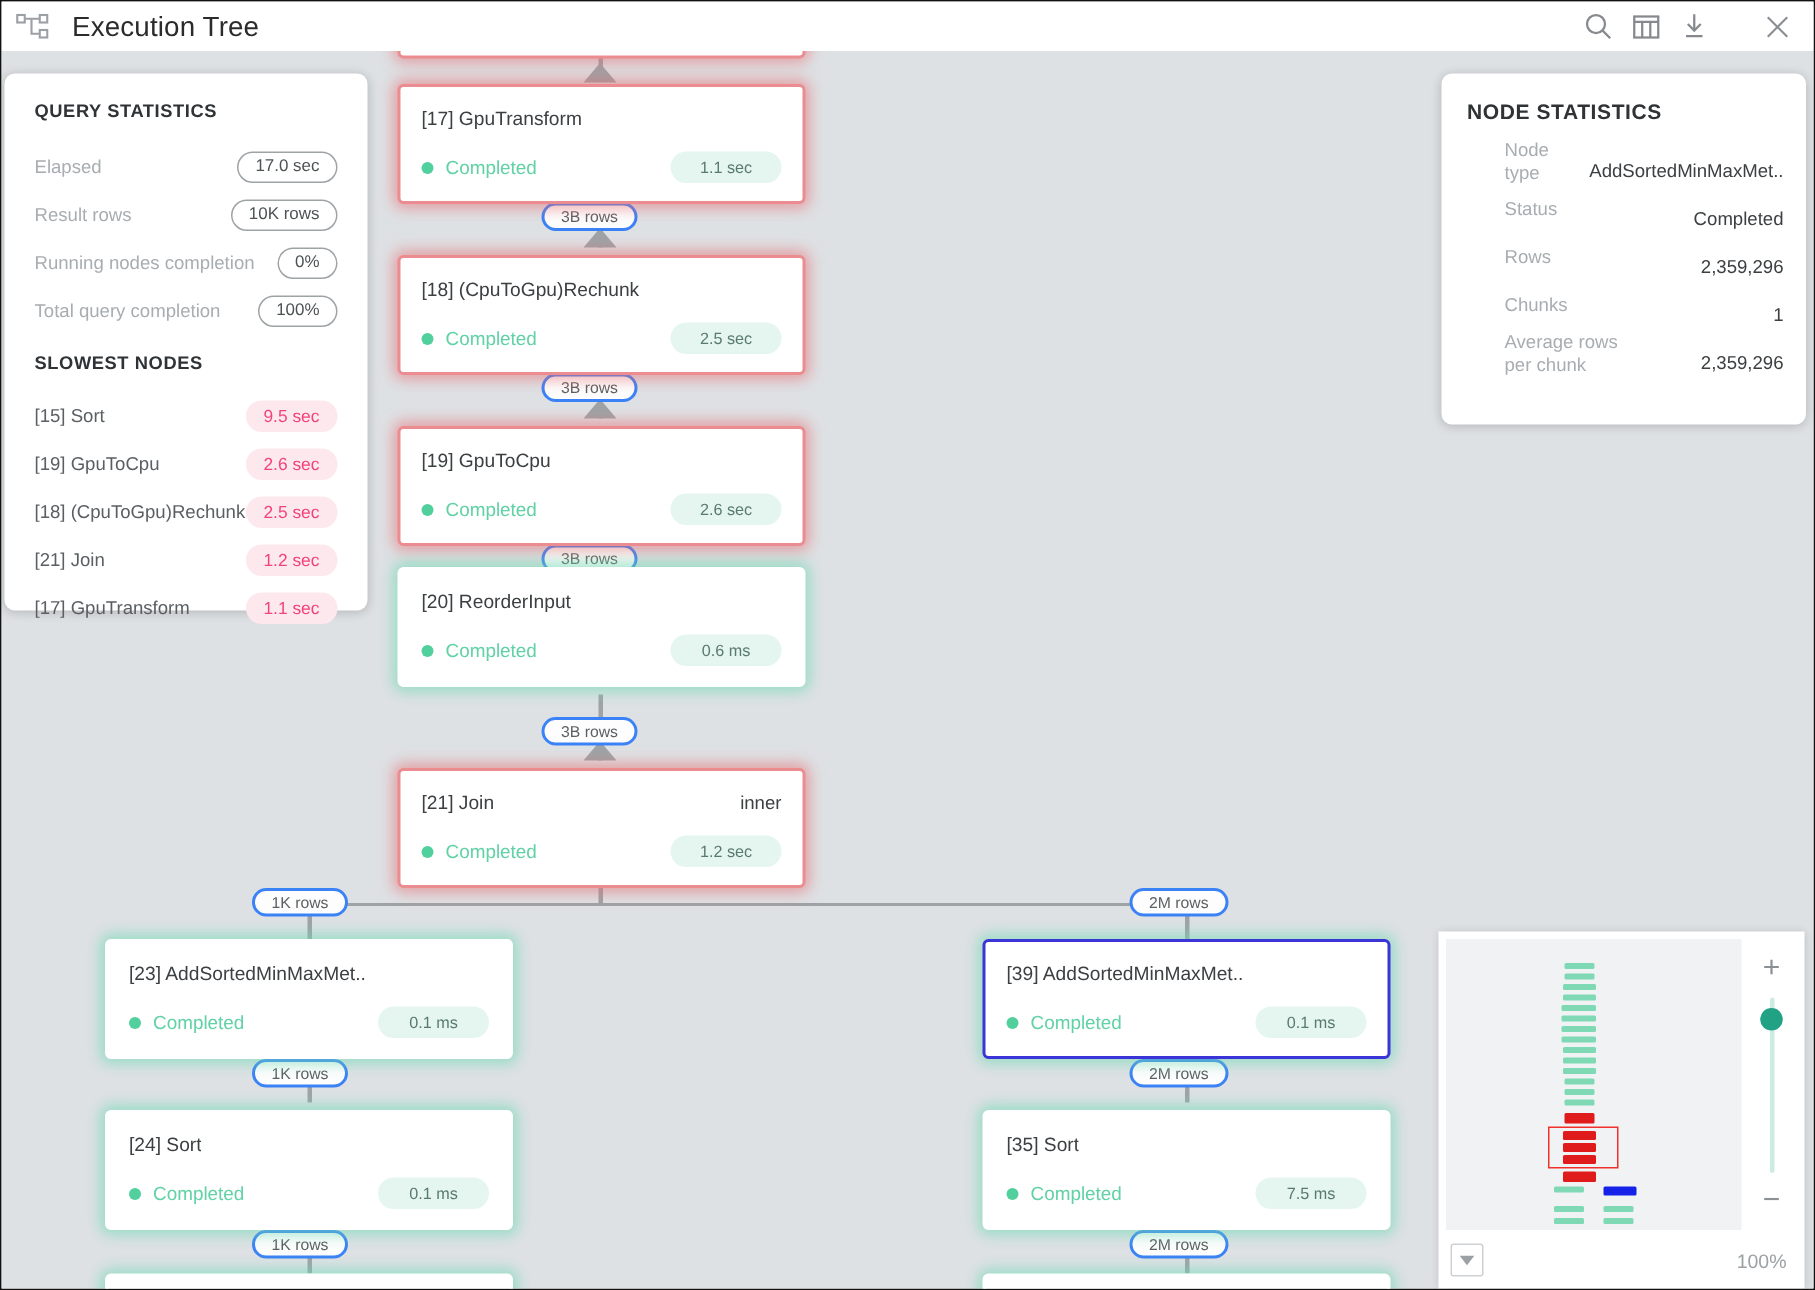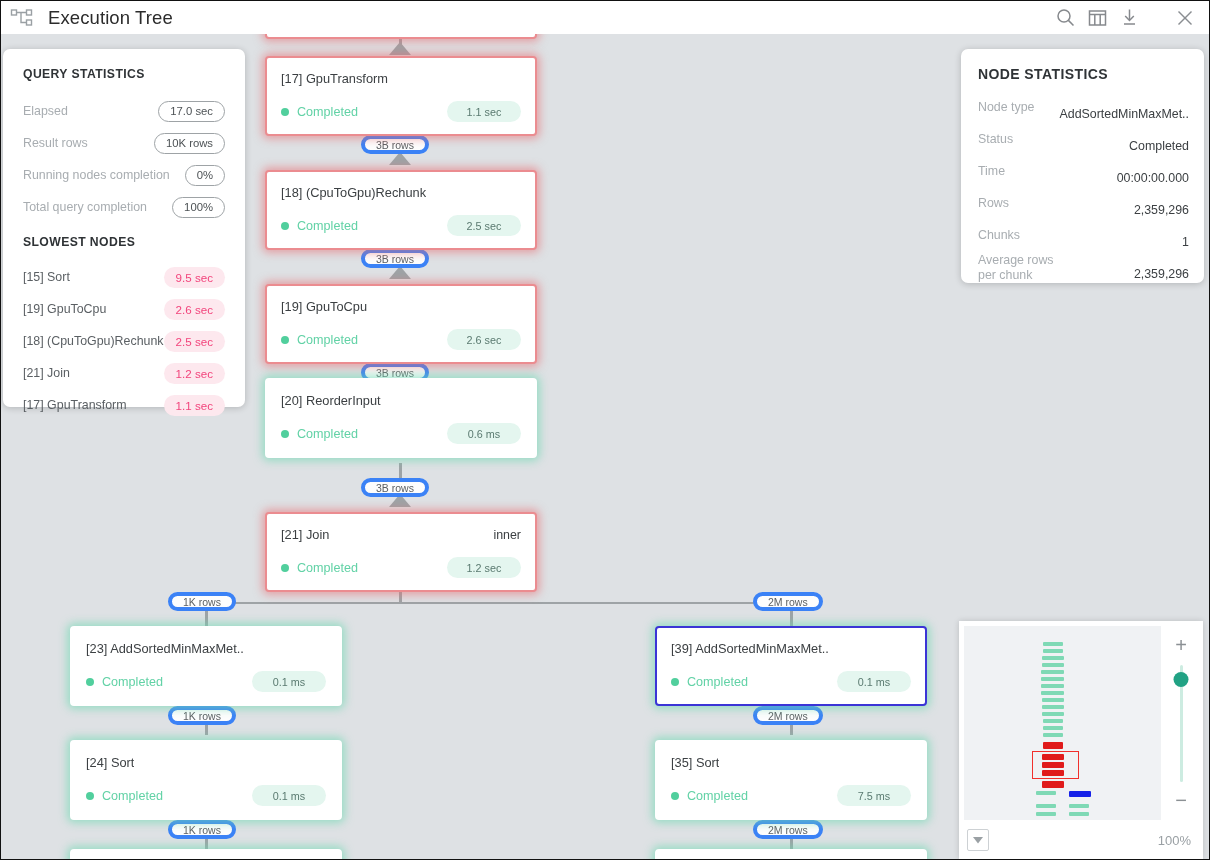--- a/index.html
+++ b/index.html
@@ -51,21 +51,21 @@
     background: #dee1e4;
     overflow: hidden;
   }
 
   
   .rowpill {
     position: absolute;
     height: 19px;
     padding: 0 11px;
     background: #fdfdfd;
-    border: 4px solid #3b82f6;
+    border: 2px solid #3b82f6;
     border-radius: 10px;
     font-size: 10.5px;
     color: #5c6063;
     display: flex; align-items: center; justify-content: center;
     white-space: nowrap;
     z-index: 6;
   }
 
   
   .vline { position: absolute; width: 3px; background: #9ea3a6; z-index: 2; }
@@ -198,21 +198,21 @@
   .ns-head {
     font-size: 14px; font-weight: bold;
     color: #2f3336; letter-spacing: .4px;
     margin-bottom: 10px;
   }
   .ns-row {
     display: flex; align-items: center; justify-content: space-between;
     gap: 8px;
     min-height: 32px;
   }
-  .ns-label { font-size: 12.4px; color: #a8adb1; line-height: 1.25; max-width: 96px; }
+  .ns-label { font-size: 12.4px; color: #a8adb1; line-height: 1.25; max-width: 96px; margin-left: 25px; }
   .ns-val { font-size: 12.4px; color: #3c4043; text-align: right; white-space: nowrap; margin-top: 12px; }
 
   
   .mini-panel {
     position: absolute;
     left: 958px; top: 620px;
     width: 244px; height: 238px;
     background: #ffffff;
     box-shadow: 0 0 6px rgba(0,0,0,.16);
     z-index: 30;
@@ -543,24 +543,20 @@
   <div class="ns-panel">
     <div class="ns-head">NODE STATISTICS</div>
 
     <div class="ns-row">
       <span class="ns-label">Node type</span>
       <span class="ns-val">AddSortedMinMaxMet..</span>
     </div>
     <div class="ns-row">
       <span class="ns-label">Status</span>
       <span class="ns-val">Completed</span>
-    </div>
-    <div class="ns-row">
-      <span class="ns-label">Time</span>
-      <span class="ns-val">00:00:00.000</span>
     </div>
     <div class="ns-row">
       <span class="ns-label">Rows</span>
       <span class="ns-val">2,359,296</span>
     </div>
     <div class="ns-row">
       <span class="ns-label">Chunks</span>
       <span class="ns-val">1</span>
     </div>
     <div class="ns-row">

